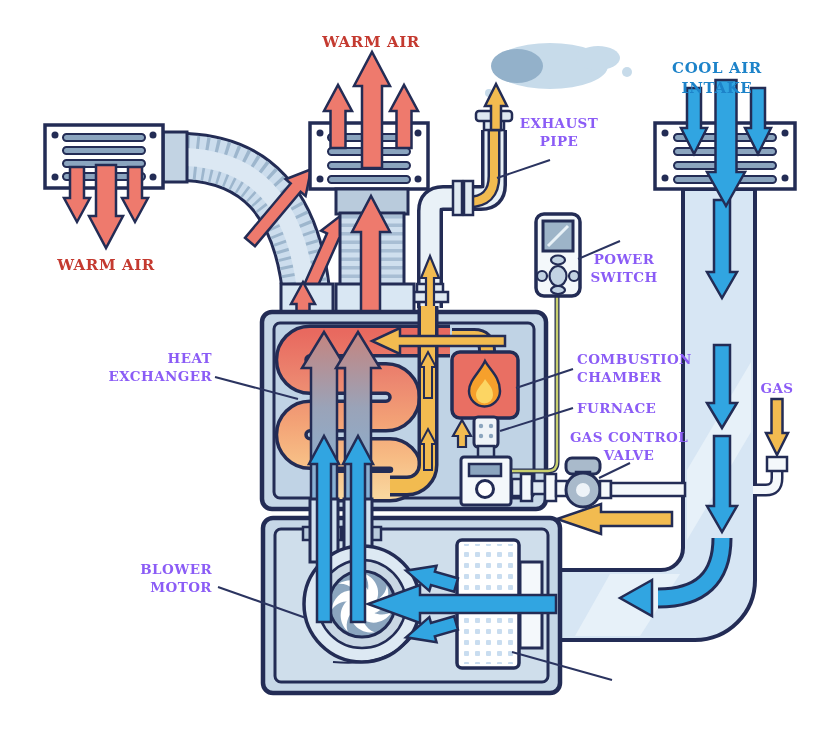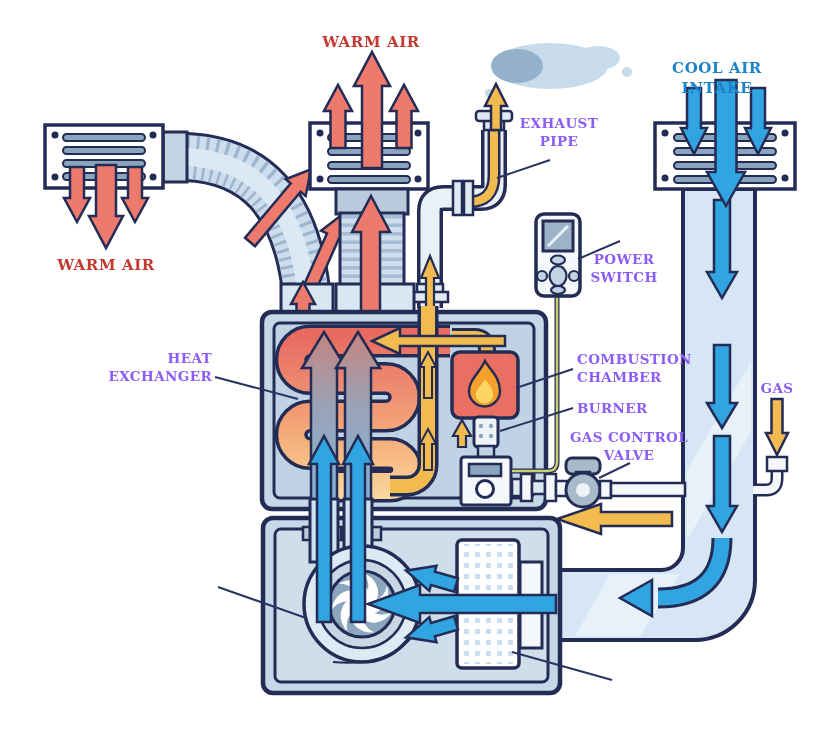--- a/index.html
+++ b/index.html
@@ -287,18 +287,20 @@
 <div class="lbl red center" style="left:106px;top:256px;">WARM AIR</div>
 <div class="lbl center" style="left:559px;top:115px;">EXHAUST
 PIPE</div>
 <div class="lbl blue center" style="left:717px;top:59px;">COOL AIR INTAKE</div>
 <div class="lbl center" style="left:624px;top:203px;margin-top:48px;">POWER
 SWITCH</div>
 <div class="lbl rightal" style="right:628px;top:350px;">HEAT
 EXCHANGER</div>
 <div class="lbl" style="left:577px;top:351px;">COMBUSTION
 CHAMBER</div>
-<div class="lbl" style="left:577px;top:400px;">BURNER</div>
+<div class="lbl" style="left:577px;top:400px;">FURNACE</div>
 <div class="lbl center" style="left:629px;top:429px;">GAS CONTROL
 VALVE</div>
 <div class="lbl center" style="left:777px;top:380px;">GAS</div>
+<div class="lbl rightal" style="right:628px;top:561px;">BLOWER
+MOTOR</div>
 
 </div>
 
 </body></html>

